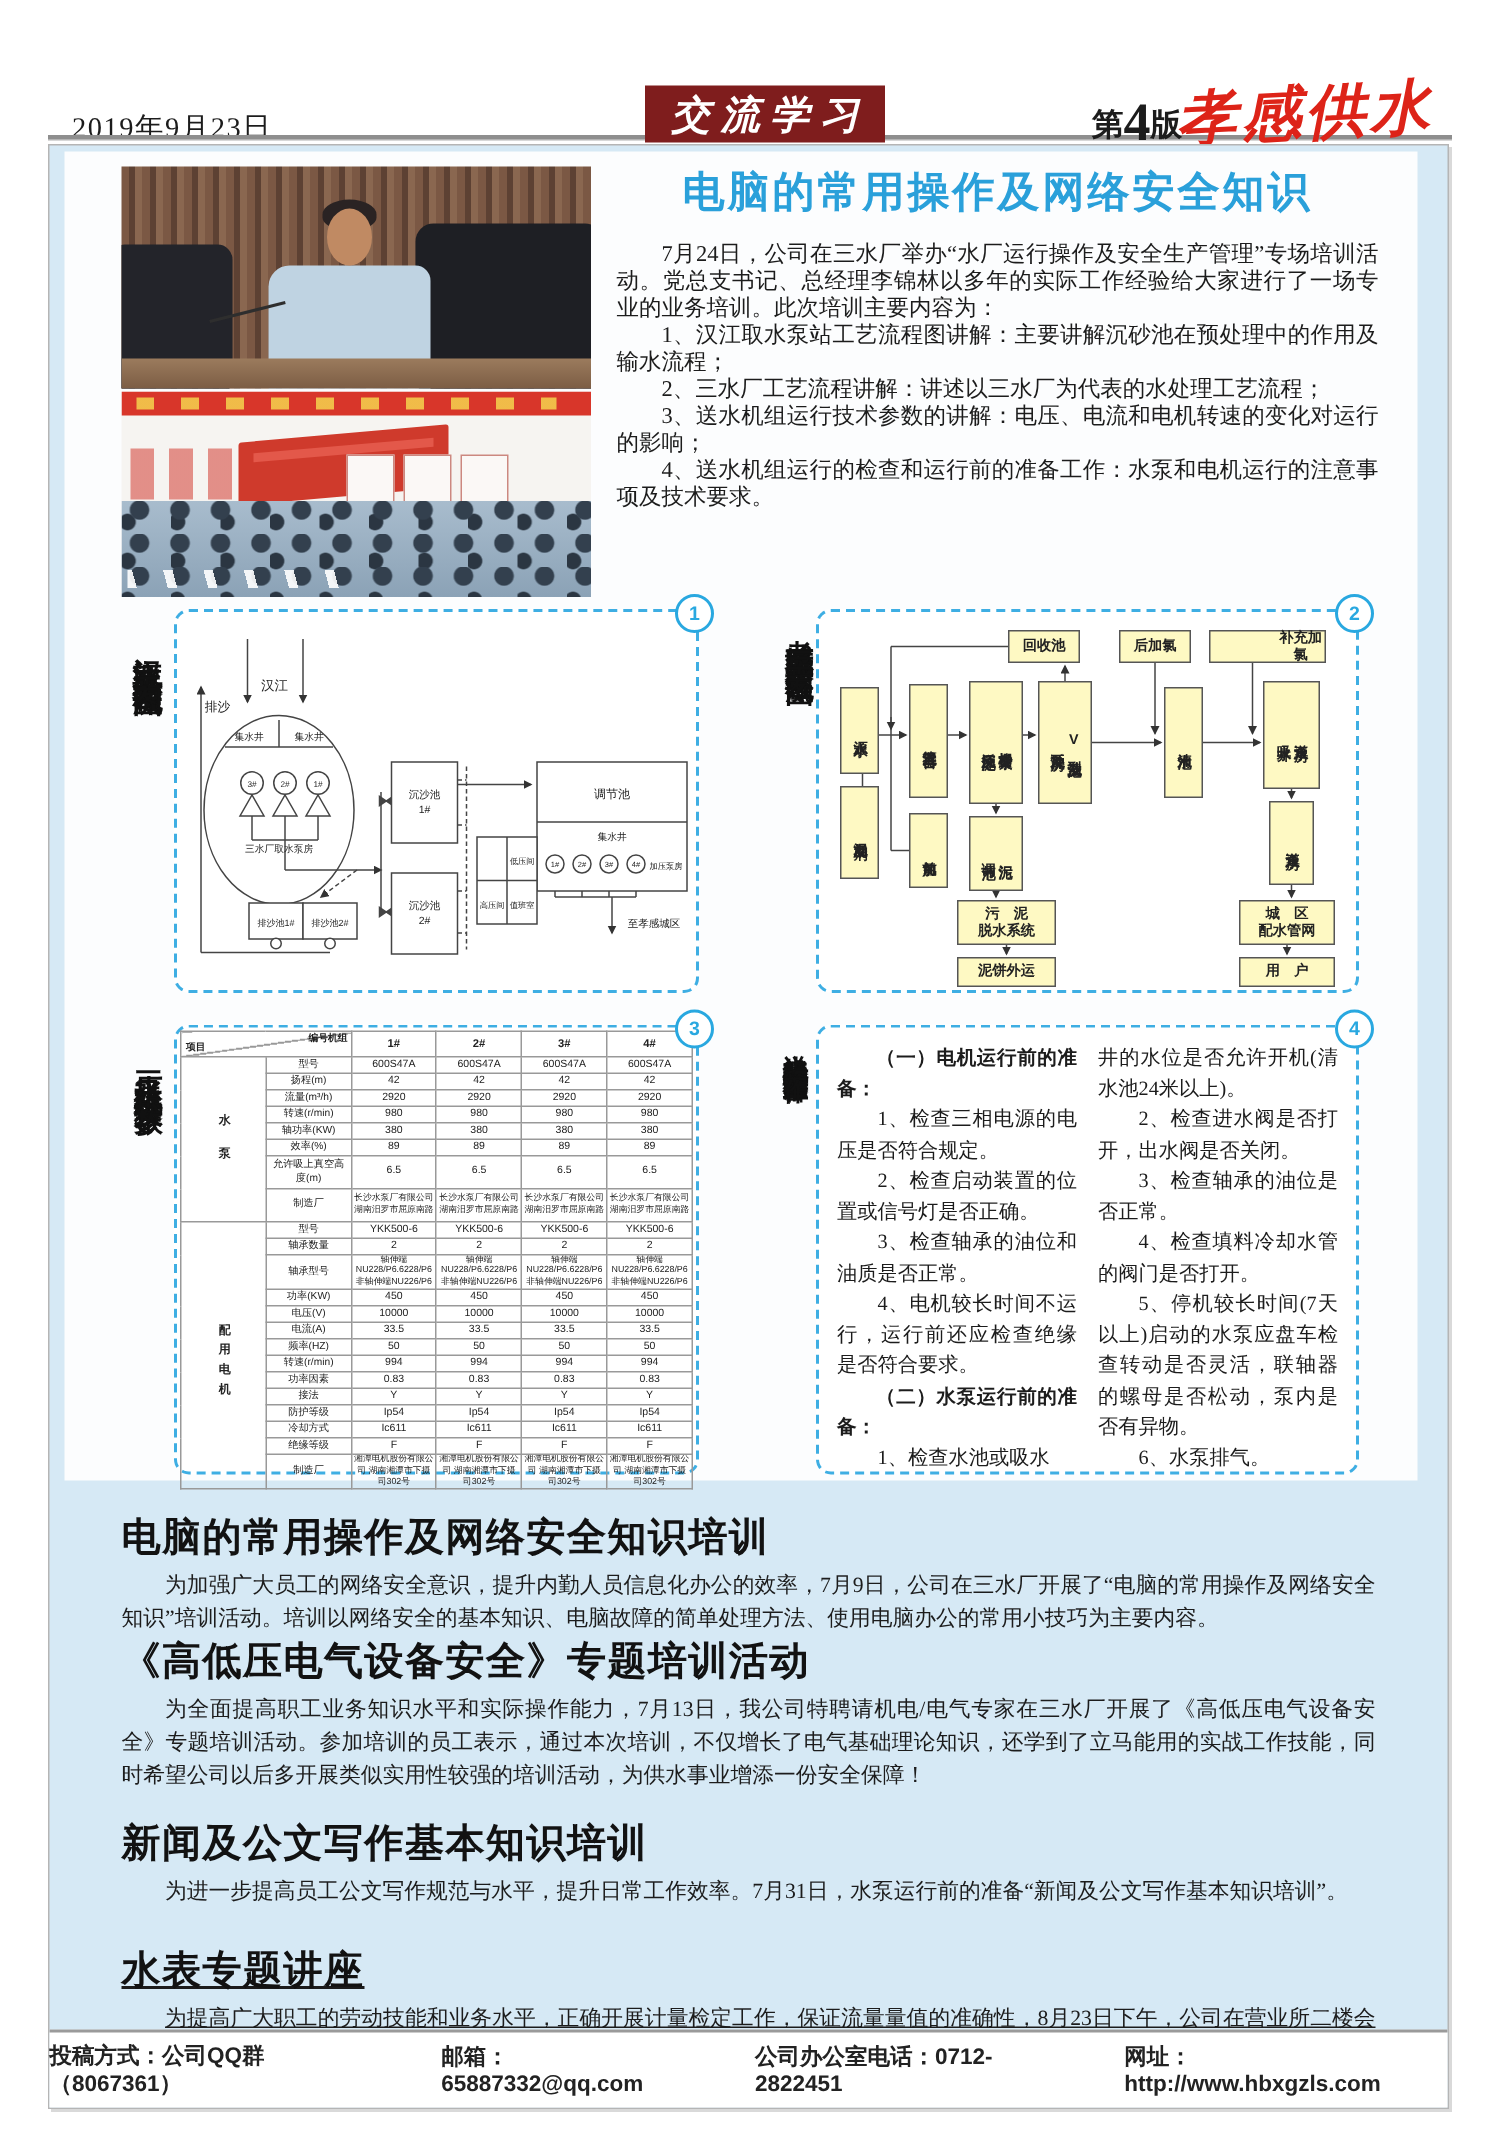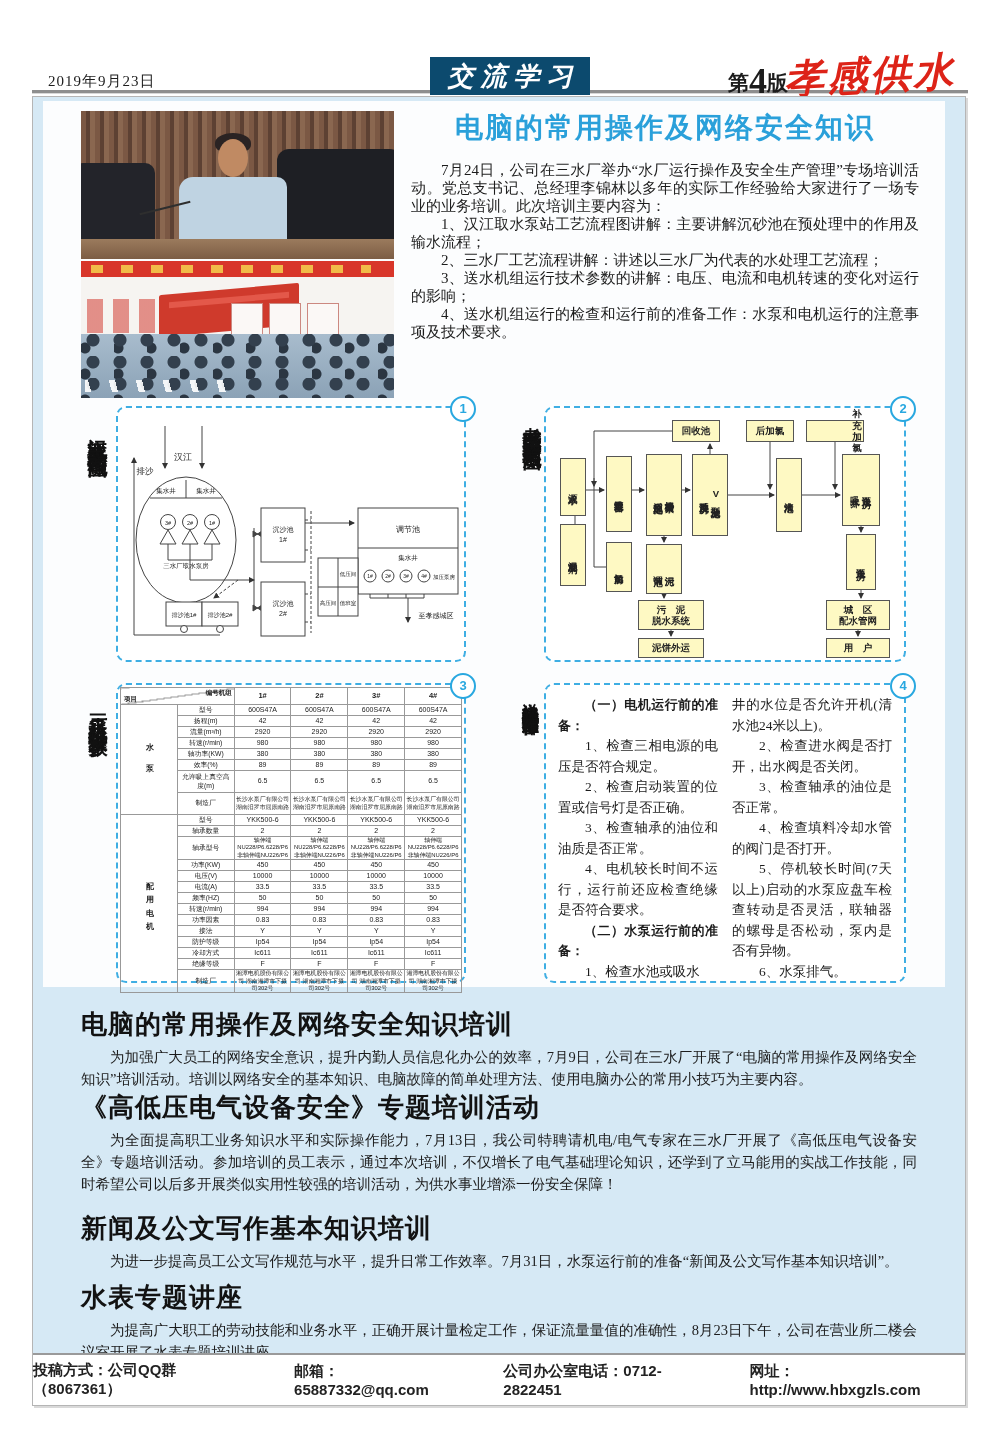--- a/index.html
+++ b/index.html
@@ -1,22 +1,22 @@
 <!DOCTYPE html>
 <html><head>
 <meta charset="utf-8">
 <style>
   html,body{margin:0;padding:0;background:#fff;}
   .sheet{position:relative;width:1000px;height:1433px;background:#fff;overflow:hidden;
          font-family:"Liberation Serif","DejaVu Serif",serif;color:#1c1c1c;}
 
   
-  .hdr-date{position:absolute;left:48px;top:72px;font-size:15px;letter-spacing:1px;}
+  .hdr-date{position:absolute;left:48px;top:72px;font-size:19px;letter-spacing:1px;}
   .hdr-rule{position:absolute;left:32px;right:32px;top:90px;height:3px;background:#8e8e8e;border-bottom:1px solid #d8d8d8;}
-  .hdr-banner{position:absolute;left:430px;top:57px;width:160px;height:38px;background:#0c4a6e;z-index:3;
+  .hdr-banner{position:absolute;left:430px;top:57px;width:160px;height:38px;background:#7f1d1d;z-index:3;
               display:flex;align-items:center;justify-content:center;}
   .hdr-banner span{color:#fff;font-weight:700;font-style:italic;font-size:26px;letter-spacing:7px;padding-left:7px;}
   .hdr-pageinfo{position:absolute;right:212px;top:60px;font-weight:700;white-space:nowrap;}
   .hdr-pageinfo .c1{font-size:21px;}
   .hdr-pageinfo .c2{font-size:36px;vertical-align:-3px;}
   .hdr-logo{position:absolute;right:44px;top:48px;color:#dd2318;font-size:40px;font-weight:700;font-style:italic;
             letter-spacing:3px;transform:rotate(-3deg);white-space:nowrap;}
 
   
   .frame{position:absolute;left:32px;top:96px;width:934px;height:1310px;background:#d6e9f5;
@@ -103,21 +103,21 @@
   .chk-col{width:50%;font-size:13.5px;line-height:20.5px;text-align:justify;}
   .chk-p{text-indent:2em;}
   .chk-p.ni{text-indent:0;}
   .chk-p.b{font-weight:700;font-family:"Liberation Sans","DejaVu Sans",sans-serif;font-size:13px;}
 
   
   .bottom{position:absolute;left:0;right:0;top:898px;padding:0 48px;}
   .bottom h2{margin:0;font-family:"Liberation Sans","DejaVu Sans",sans-serif;font-weight:700;
              font-size:26px;color:#121212;letter-spacing:1px;}
   .bottom p{margin:4px 0 0 0;font-size:14.5px;line-height:22px;text-align:justify;text-indent:2em;}
-  .ba1{margin-top:12px;} .ba2{} .ba3{margin-top:16px;} .ba4{margin-top:8px;}
+  .ba1{margin-top:12px;} .ba2{} .ba3{margin-top:16px;} .ba4{margin-top:24px;text-decoration:underline;}
 
   
   .footer{position:absolute;left:0;right:0;bottom:0;height:50px;background:#fff;border-top:2px solid #9a9a9a;
           display:flex;align-items:center;justify-content:center;gap:30px;}
   .footer span{font:700 15px "Liberation Sans","DejaVu Sans",sans-serif;color:#222;}
 </style>
 </head>
 <body>
 
 <div class="sheet">
@@ -290,21 +290,21 @@
               <line x1="315" y1="118" x2="315" y2="124" marker-end="url(#a2)"></line>
               <line x1="315" y1="182" x2="315" y2="190" marker-end="url(#a2)"></line>
               <line x1="312" y1="222" x2="312" y2="228" marker-end="url(#a2)"></line>
               <line x1="118" y1="128" x2="118" y2="134" marker-end="url(#a2)"></line>
               <line x1="118" y1="186" x2="118" y2="190" marker-end="url(#a2)"></line>
               <line x1="125" y1="222" x2="125" y2="228" marker-end="url(#a2)"></line>
             </g>
           </svg>
         <div class="fnode" style="left: 126px; top: 12px; width: 48px; height: 22px;">回收池</div>
             <div class="fnode" style="left: 200px; top: 12px; width: 48px; height: 22px;">后加氯</div>
-            <div class="fnode" style="left: 260px; top: 12px; width: 58px; height: 22px; padding-left: 44px;">补充加氯</div>
+            <div class="fnode" style="left: 260px; top: 12px; width: 78px; height: 22px; padding-left: 44px;">补充加氯</div>
             <div class="fnode vtext" style="left: 14px; top: 50px; width: 26px; height: 58px;">水源水</div>
             <div class="fnode vtext" style="left: 14px; top: 116px; width: 26px; height: 62px;">加混凝剂</div>
             <div class="fnode vtext" style="left: 60px; top: 48px; width: 26px; height: 76px;">管道混合器</div>
             <div class="fnode vtext" style="left: 60px; top: 134px; width: 26px; height: 50px;">前加氯</div>
             <div class="fnode vtext" style="left: 100px; top: 46px; width: 36px; height: 82px;">格栅絮凝
 反应沉淀池</div>
             <div class="fnode vtext" style="left: 100px; top: 136px; width: 36px; height: 50px;">污泥
 调节池</div>
             <div class="fnode vtext" style="left: 146px; top: 46px; width: 36px; height: 82px;">V型滤池及
 反冲洗泵房</div>

